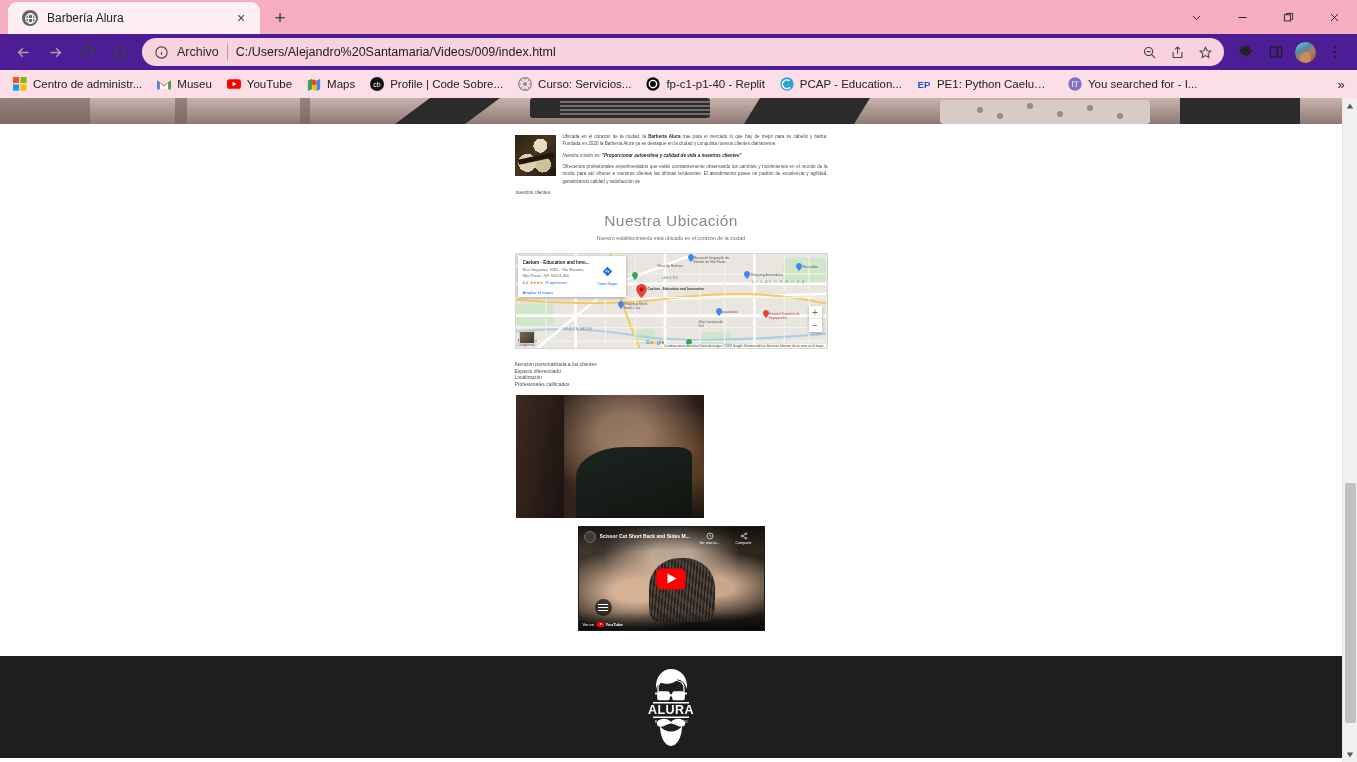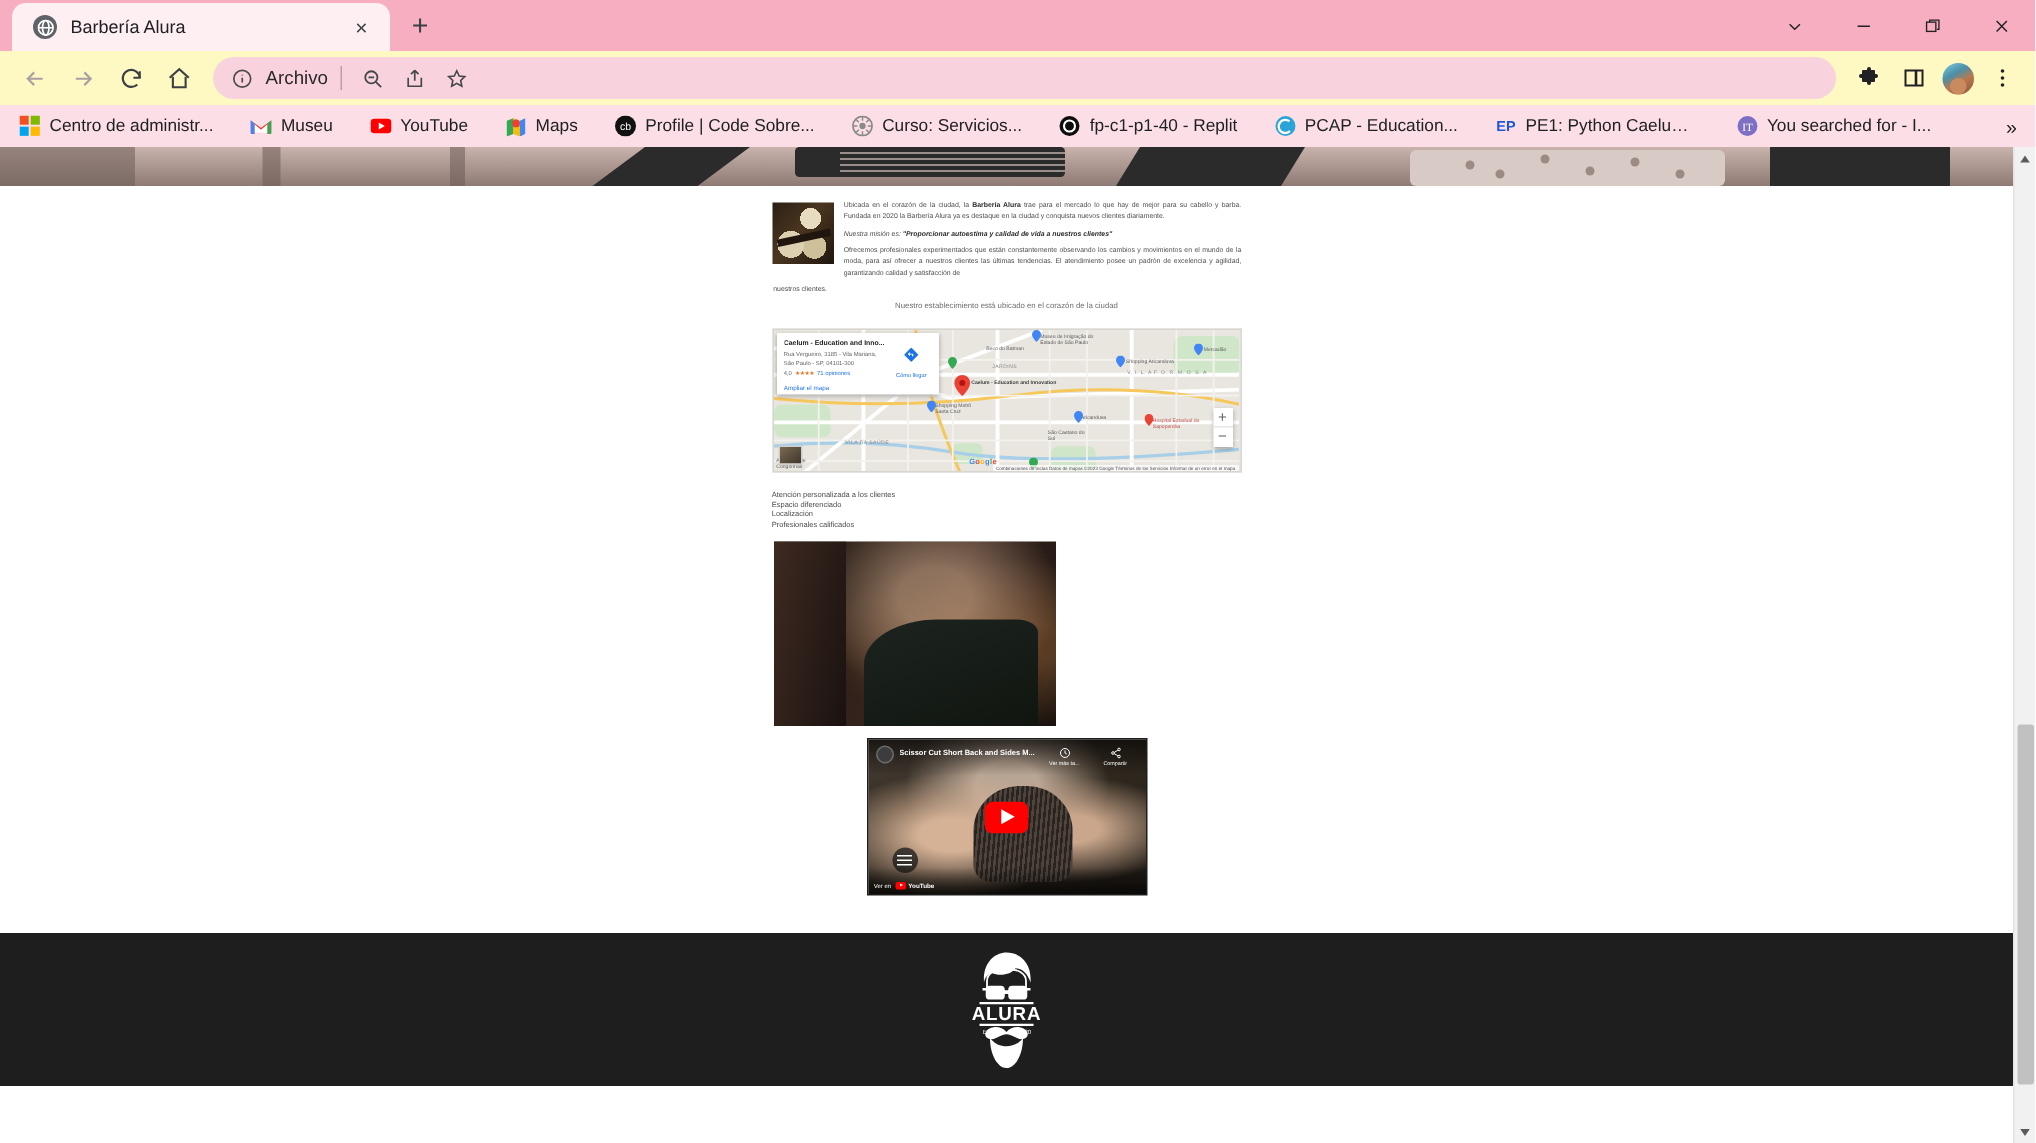--- a/index.html
+++ b/index.html
@@ -42,21 +42,21 @@
     color: #3c4043; font-size: 19px; border-radius: 50%;
   }
   .winctl { position: absolute; right: 0; top: 0; height: 34px; display: flex; }
   .winbtn {
     width: 46px; height: 34px; display: flex; align-items: center; justify-content: center;
     color: #202124;
   }
   .winbtn svg { width: 11px; height: 11px; }
 
   .navbar {
-    height: 36px; background: #fef9c3; display: flex; align-items: center;
+    height: 36px; background: #4c1d95; display: flex; align-items: center;
     padding: 0 8px; gap: 2px; flex: 0 0 36px;
   }
   .navbtn {
     width: 30px; height: 30px; display: flex; align-items: center; justify-content: center;
     border-radius: 50%; color: #3c4043; flex: 0 0 30px;
   }
   .navbtn svg { width: 17px; height: 17px; }
   .navbtn.disabled { color: #a9a0a3; }
 
   .omnibox {
@@ -88,21 +88,21 @@
     background: linear-gradient(150deg,#7fcfe0 0%,#4b8fa8 35%,#b9794f 60%,#8c5436 100%);
     margin: 0 3px; position: relative;
   }
   .avatar::after {
     content: ""; position: absolute; left: 5px; top: 10px; width: 11px; height: 11px;
     border-radius: 50%; background: #c98a60;
   }
 
   .bookmarks {
     height: 28px; background: #fcdfe6; display: flex; align-items: center;
-    padding: 0 6px; gap: 11px; flex: 0 0 28px; position: relative; overflow: hidden;
+    padding: 0 6px; gap: 1px; flex: 0 0 28px; position: relative; overflow: hidden;
   }
   .bm {
     display: flex; align-items: center; gap: 6px; padding: 3px 7px; border-radius: 4px;
     font-size: 11.5px; color: #202124; white-space: nowrap; max-width: 150px;
   }
   .bm-label { overflow: hidden; text-overflow: ellipsis; }
   .bm-ico { width: 14px; height: 14px; flex: 0 0 14px; display: block; }
   .bm-overflow {
     position: absolute; right: 6px; top: 4px; width: 20px; height: 20px;
     display: flex; align-items: center; justify-content: center;
@@ -392,20 +392,21 @@
 
     <div class="omnibox">
       <span class="omni-info">
         <svg viewBox="0 0 24 24" fill="none" stroke="currentColor" stroke-width="1.8">
           <circle cx="12" cy="12" r="9"></circle>
             <path d="M12 11v5M12 7.8v.6"></path>
         </svg>
       </span>
       <span class="omni-scheme">Archivo</span>
       <span class="omni-sep"></span>
+      <span class="omni-url" title="C:/Users/Alejandro%20Santamaria/Videos/009/index.html">C:/Users/Alejandro%20Santamaria/Videos/009/index.html</span>
       <span class="omni-actions">
         <span class="omni-icon">
           <svg viewBox="0 0 24 24" fill="none" stroke="currentColor" stroke-width="1.9">
             <circle cx="10.5" cy="10.5" r="6.5"></circle>
               <path d="M15.5 15.5L21 21M7.5 10.5h6"></path>
           </svg>
         </span>
         <span class="omni-icon">
           <svg viewBox="0 0 24 24" fill="none" stroke="currentColor" stroke-width="1.8">
             <path d="M5 11v9h14v-9"></path>
@@ -584,20 +585,21 @@
               <span>Ubicada en el corazón de la ciudad, la </span><b>Barbería Alura</b><span> trae para el mercado lo que hay de mejor para su cabello y barba. Fundada en 2020 la Barbería Alura ya es destaque en la ciudad y conquista nuevos clientes diariamente.</span>
             </p>
             <p class="mission">
               <span>Nuestra misión es: </span><b>"Proporcionar autoestima y calidad de vida a nuestros clientes"</b>
             </p>
             <p>Ofrecemos profesionales experimentados que están constantemente observando los cambios y movimientos en el mundo de la moda, para así ofrecer a nuestros clientes las últimas tendencias. El atendimiento posee un padrón de excelencia y agilidad, garantizando calidad y satisfacción de</p>
           </div>
         </div>
         <div class="about-overflow">nuestros clientes.</div>
 
+        <h2 class="section-title" style="margin-top:16px;">Nuestra Ubicación</h2>
         <div class="loc-sub">Nuestro establecimiento está ubicado en el corazón de la ciudad</div>
 
         <div class="mapbox">
           <svg class="map-canvas" viewBox="0 0 313 96" preserveAspectRatio="none">
             <rect width="313" height="96" fill="#e9e6e0"></rect>
 
             <g fill="#cfe7c8">
               <rect x="0" y="50" width="38" height="22" rx="5"></rect>
               <rect x="58" y="8" width="34" height="14" rx="5"></rect>
               <rect x="268" y="4" width="45" height="26" rx="6"></rect>

